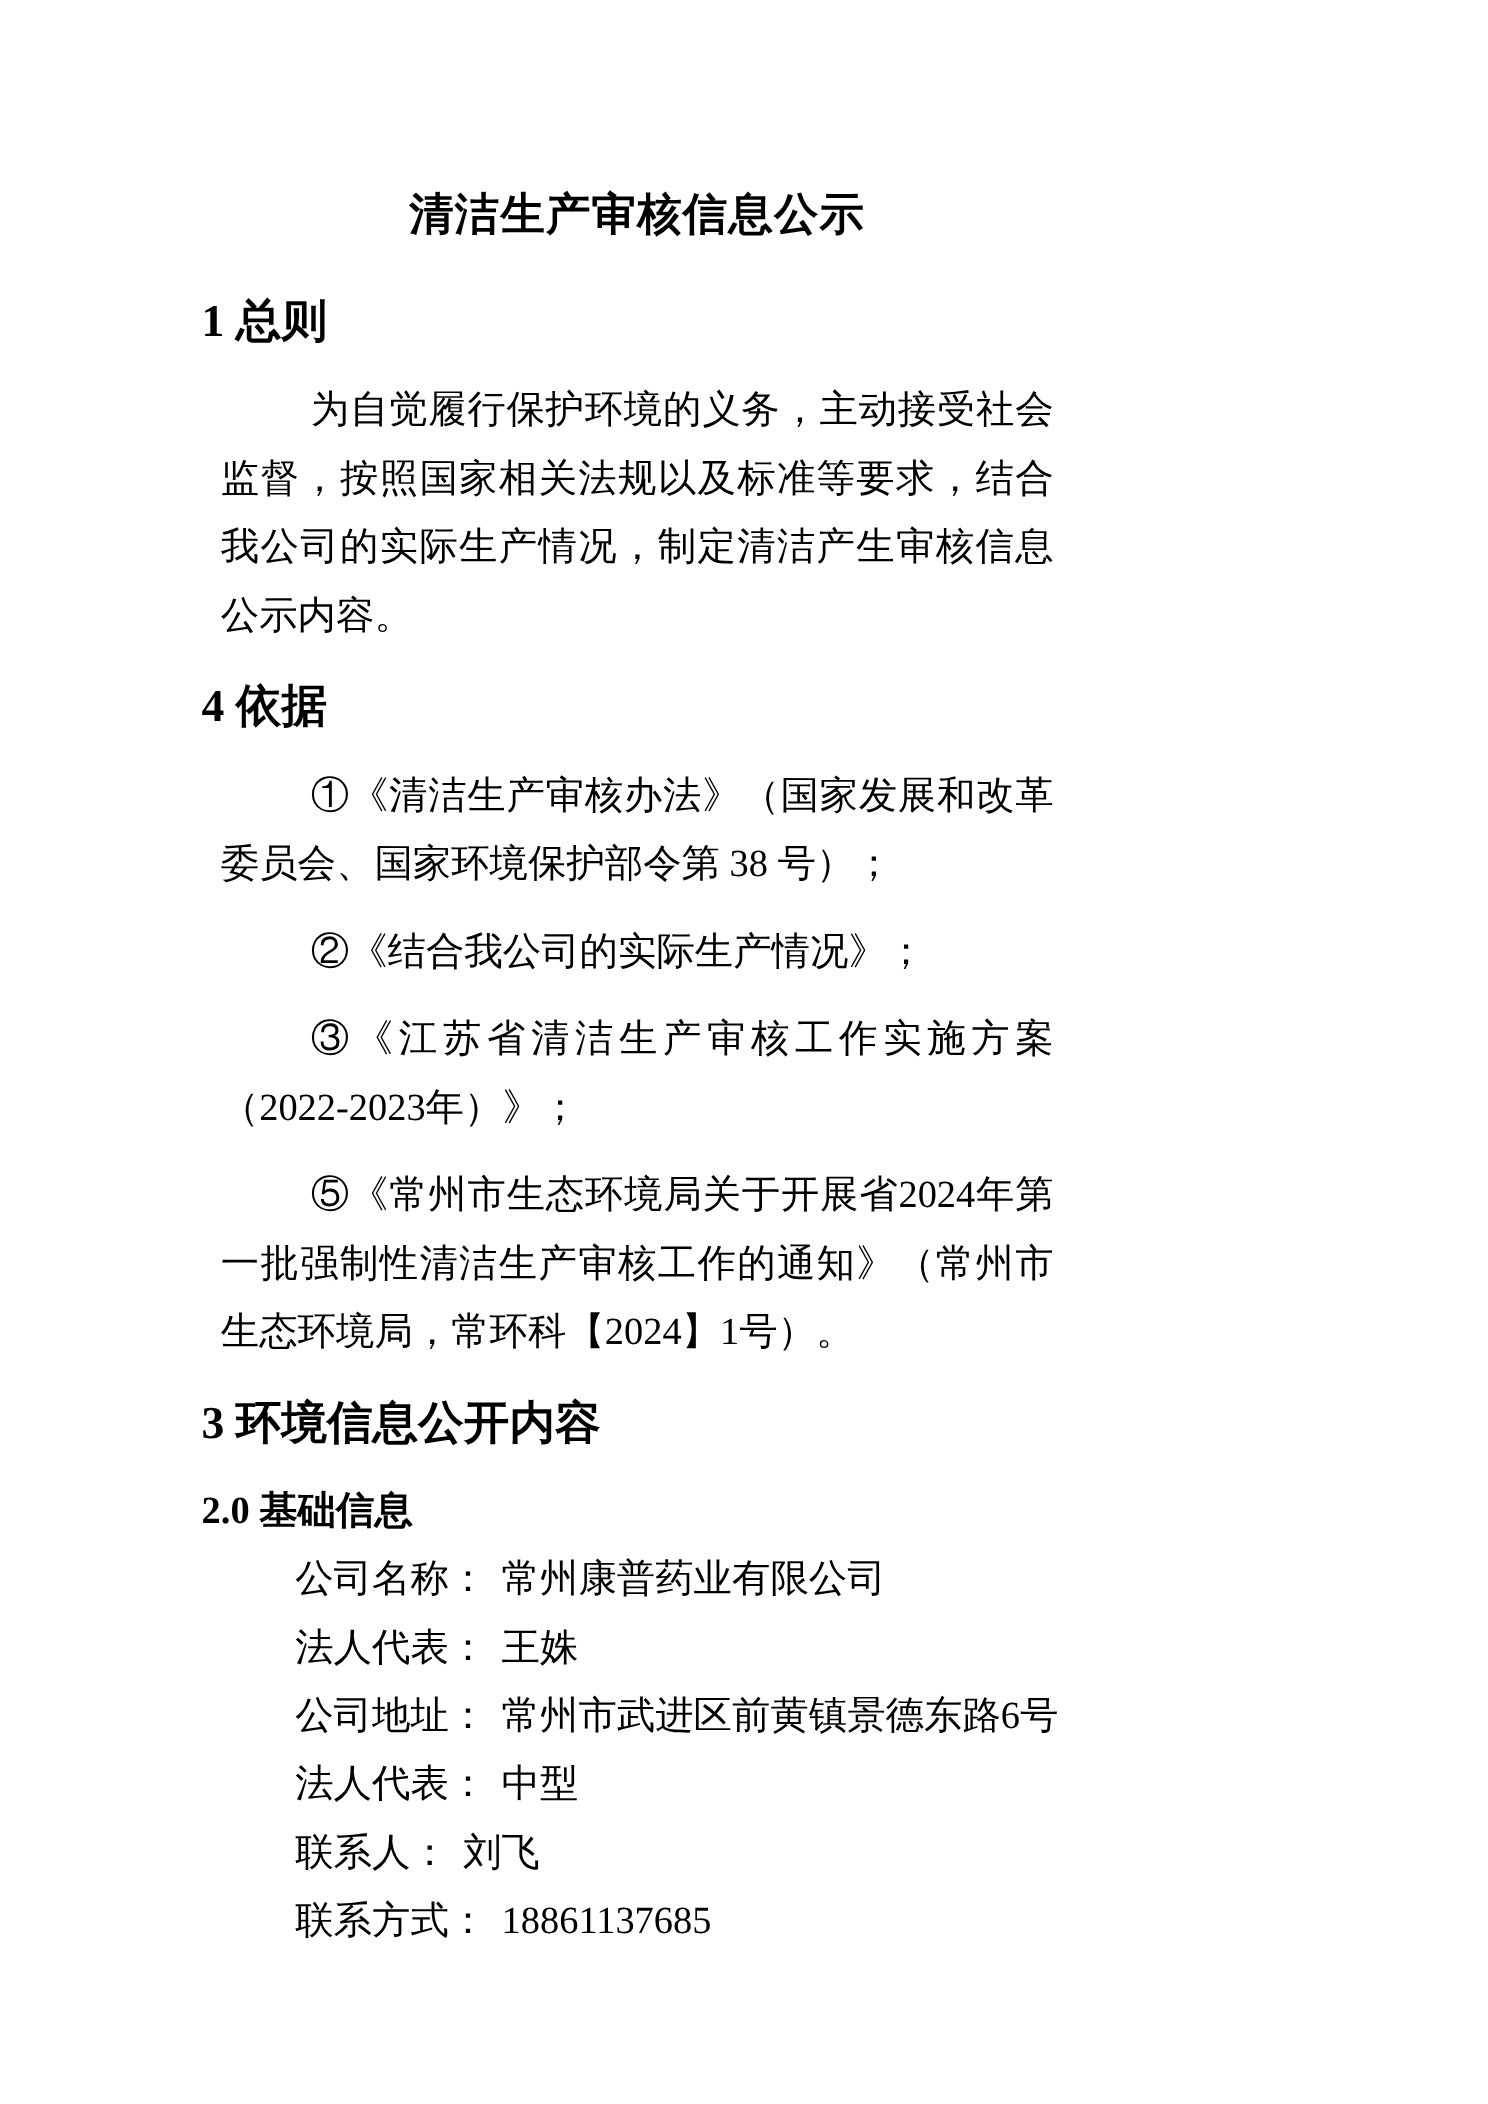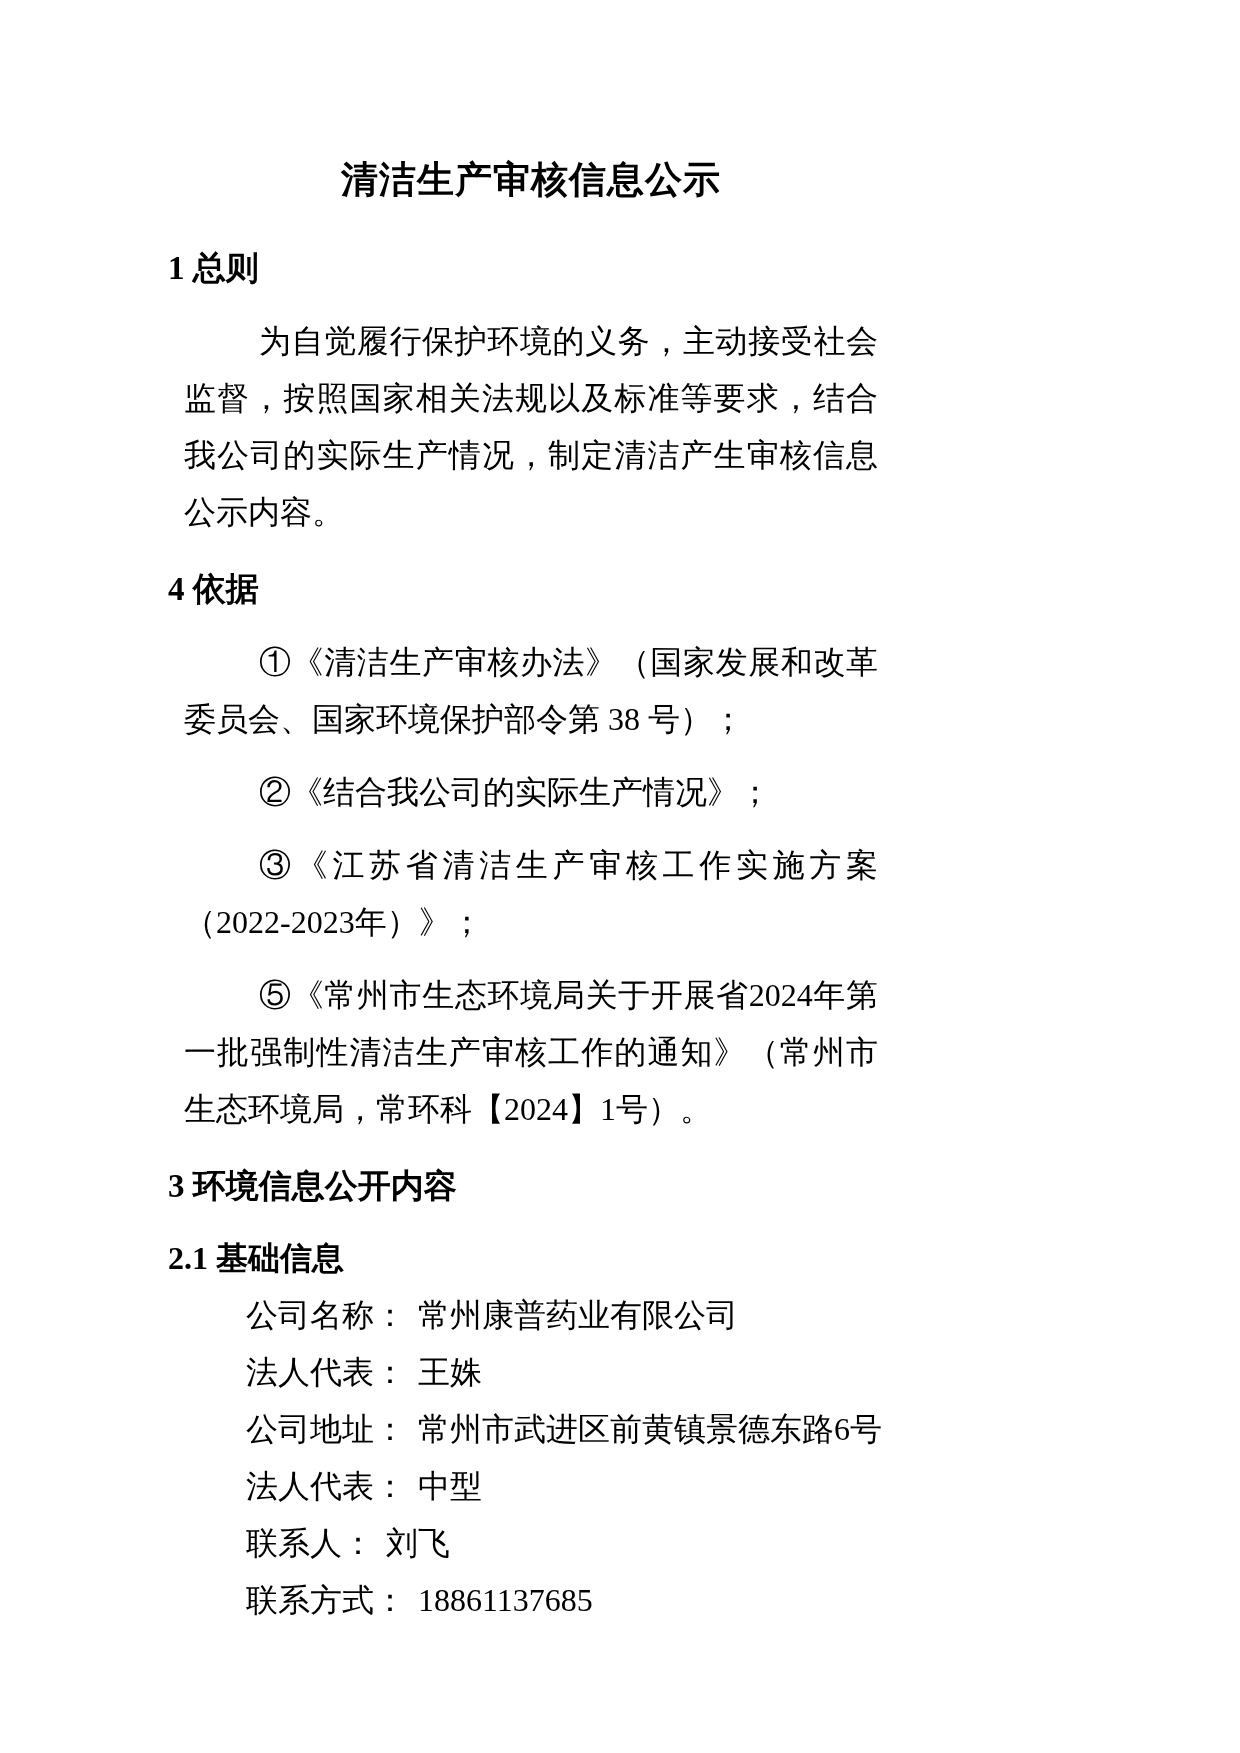--- a/index.html
+++ b/index.html
@@ -23,21 +23,21 @@
   .doc-title {
     margin: 0 0 35px 0;
     font-size: 37px;
     font-weight: bold;
     line-height: 50px;
     text-align: center;
     letter-spacing: 1px;
   }
   .sec-heading {
     margin: 20px 0 0 0;
-    font-size: 33px;
+    font-size: 38px;
     font-weight: bold;
     line-height: 57px;
   }
   .sec-heading.first {
     margin-top: 0;
   }
   .sub-heading {
     margin: 15px 0 0 0;
     font-size: 32px;
     font-weight: bold;
@@ -73,21 +73,21 @@
 
   <p class="body-par">②《结合我公司的实际生产情况》；</p>
 
   <p class="body-par">③《江苏省清洁生产审核工作实施方案（2022-2023年）》；</p>
 
 
   <p class="body-par">⑤《常州市生态环境局关于开展省2024年第一批强制性清洁生产审核工作的通知》（常州市生态环境局，常环科【2024】1号）。</p>
 
   <h2 class="sec-heading">3 环境信息公开内容</h2>
 
-  <h3 class="sub-heading">2.1 基础信息</h3>
+  <h3 class="sub-heading">2.0 基础信息</h3>
 
   <p class="info-line">
     <span class="info-label">公司名称：</span><span class="info-value">常州康普药业有限公司</span>
   </p>
 
   <p class="info-line">
     <span class="info-label">法人代表：</span><span class="info-value">王姝</span>
   </p>
 
   <p class="info-line">

